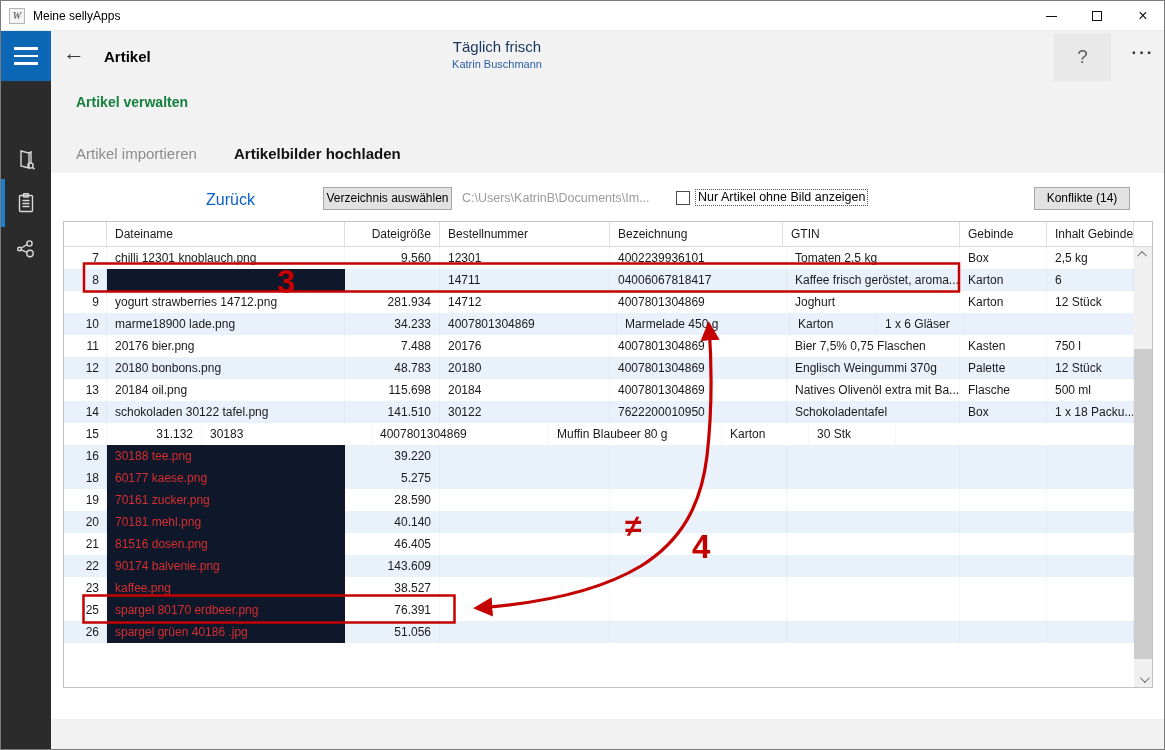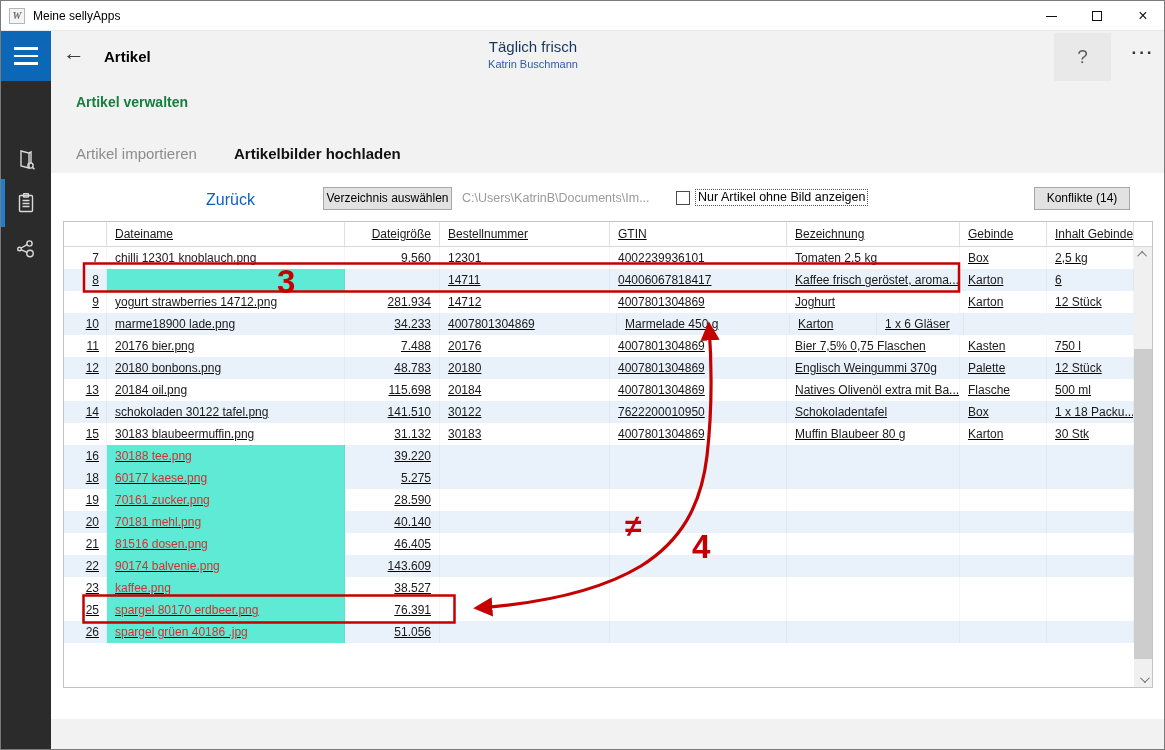--- a/index.html
+++ b/index.html
@@ -25,21 +25,21 @@
   .active-bar { position:absolute; left:0; top:98px; width:4px; height:48px; background:#1e7fd0; }
 
   
   .main-bg { position:absolute; left:50px; top:30px; width:1115px; height:142px; background:#f2f2f2; }
   .content-bg { position:absolute; left:50px; top:172px; width:1115px; height:546px; background:#fff; }
   .bottom-strip { position:absolute; left:50px; top:718px; width:1115px; height:32px; background:#f2f2f2; }
 
   
   .back-arrow { position:absolute; left:62px; top:41px; font-size:22px; color:#3c3c3c; line-height:22px; }
   .page-title { position:absolute; left:103px; top:47px; font-size:15px; font-weight:bold; color:#000; }
-  .center-head { position:absolute; left:50px; top:37px; width:892px; text-align:center; pointer-events:none;margin-left:36px; }
+  .center-head { position:absolute; left:50px; top:37px; width:892px; text-align:center; pointer-events:none; }
   .center-title { font-size:15px; color:#17365d; }
   .center-sub { font-size:11px; color:#2d5da3; margin-top:3px; }
   .help-btn { position:absolute; left:1053px; top:32px; width:57px; height:48px; background:#e9e9e9; display:flex; align-items:center; justify-content:center; font-size:19px; color:#5c5c5c; }
   .more-btn { position:absolute; left:1122px; top:42px; width:40px; height:24px; text-align:center; font-size:17px; font-weight:bold; color:#333; letter-spacing:2px; }
 
   .section-heading { position:absolute; left:75px; top:93px; font-size:14px; font-weight:bold; color:#15803d; }
   .tab { position:absolute; top:144px; font-size:15px; }
   .tab-inactive { left:75px; color:#8c8c8c; }
   .tab-active { left:233px; color:#111; font-weight:bold; }
 
@@ -47,36 +47,36 @@
   .btn { position:absolute; top:186px; height:23px; background:#e2e2e2; border:1px solid #a7a7a7; font-size:12px; color:#000; text-align:center; line-height:21px; font-family:"Liberation Sans", sans-serif; }
   .btn-upload { left:62px; width:130px;margin-top:40px; }
   .btn-dir { left:322px; width:129px; }
   .btn-conflicts { left:1033px; width:96px; }
   .link-back { position:absolute; left:205px; top:190px; font-size:16px; color:#0b60c4; }
   .dir-path { position:absolute; left:461px; top:190px; font-size:12.5px; color:#9a9a9a; }
   .checkbox { position:absolute; left:675px; top:190px; width:14px; height:14px; border:1px solid #4a4a4a; background:#fff; }
   .checkbox-label { position:absolute; left:694px; top:188px; font-size:12.5px; color:#000; border:1px dotted #555; padding:0 2px 1px 2px; }
 
   
-  .grid { position:absolute; left:62px; top:220px; width:1090px; height:467px; border:1px solid #c3c3c3; background:#fff;text-decoration:underline; }
+  .grid { position:absolute; left:62px; top:220px; width:1090px; height:467px; border:1px solid #c3c3c3; background:#fff; }
   .t-head { display:flex; height:25px; border-bottom:1px solid #d8d8d8; }
   .t-head .cell { font-size:12px; color:#1a1a1a; line-height:24px; border-right:1px solid #e0e0e0; }
   .t-row { display:flex; height:22px; }
   .t-row.alt { background:#e9f1fb; }
   .cell { overflow:hidden; white-space:nowrap; padding-left:8px; font-size:12px; color:#1a1a1a; line-height:22px; }
   .t-row .cell { border-right:1px solid rgba(0,0,0,0.04); }
   .col-num { width:43px; text-align:right; padding-left:0; padding-right:7px; }
   .col-file { width:238px; }
   .col-size { width:95px; text-align:right; padding-left:0; padding-right:8px; }
   .col-order { width:170px; }
   .col-gtin { width:177px; }
   .col-name { width:173px; }
   .col-unit { width:87px; }
   .col-content { width:87px; padding-right:2px; }
-  .cell.pink { background:#5eead4; }
+  .cell.pink { background:#0f172a; }
   .cell.red-text { color:#d62f2f; }
 
   
   .vscroll { position:absolute; right:0; top:25px; bottom:0; width:18px; background:#f0f0f0; }
   .scroll-arrow { position:absolute; left:0; width:18px; height:15px; display:flex; align-items:center; justify-content:center; }
   .scroll-arrow.up { top:0; }
   .scroll-arrow.down { bottom:0; }
   .chev { width:7px; height:7px; border-left:1.5px solid #6d6d6d; border-top:1.5px solid #6d6d6d; }
   .chev.up { transform:rotate(45deg) translateY(2px); }
   .chev.down { transform:rotate(225deg) translateY(2px); }
@@ -165,22 +165,22 @@
   <div class="checkbox"></div>
   <div class="checkbox-label">Nur Artikel ohne Bild anzeigen</div>
   <div class="btn btn-conflicts">Konflikte (14)</div>
 
   <div class="grid">
     <div class="t-head" id="thead">
         <div class="cell col-num"></div>
         <div class="cell col-file">Dateiname</div>
         <div class="cell col-size">Dateigröße</div>
         <div class="cell col-order">Bestellnummer</div>
+        <div class="cell col-name">Bezeichnung</div>
         <div class="cell col-gtin">GTIN</div>
-        <div class="cell col-name">Bezeichnung</div>
         <div class="cell col-unit">Gebinde</div>
         <div class="cell col-content">Inhalt Gebinde</div>
       </div>
     <div id="tbody">
         <div class="t-row">
           <div class="cell col-num">7</div>
           <div class="cell col-file">chilli 12301 knoblauch.png</div>
           <div class="cell col-size">9.560</div>
           <div class="cell col-order">12301</div>
           <div class="cell col-gtin">4002239936101</div>
@@ -252,21 +252,20 @@
           <div class="cell col-file">schokoladen 30122  tafel.png</div>
           <div class="cell col-size">141.510</div>
           <div class="cell col-order">30122</div>
           <div class="cell col-gtin">7622200010950</div>
           <div class="cell col-name">Schokoladentafel</div>
           <div class="cell col-unit">Box</div>
           <div class="cell col-content">1 x 18 Packu...</div>
         </div>
         <div class="t-row">
           <div class="cell col-num">15</div>
-          <div class="cell col-file">30183 blaubeermuffin.png</div>
           <div class="cell col-size">31.132</div>
           <div class="cell col-order">30183</div>
           <div class="cell col-gtin">4007801304869</div>
           <div class="cell col-name">Muffin Blaubeer 80 g</div>
           <div class="cell col-unit">Karton</div>
           <div class="cell col-content">30 Stk</div>
         </div>
         <div class="t-row alt">
           <div class="cell col-num">16</div>
           <div class="cell col-file pink red-text">30188 tee.png</div>

